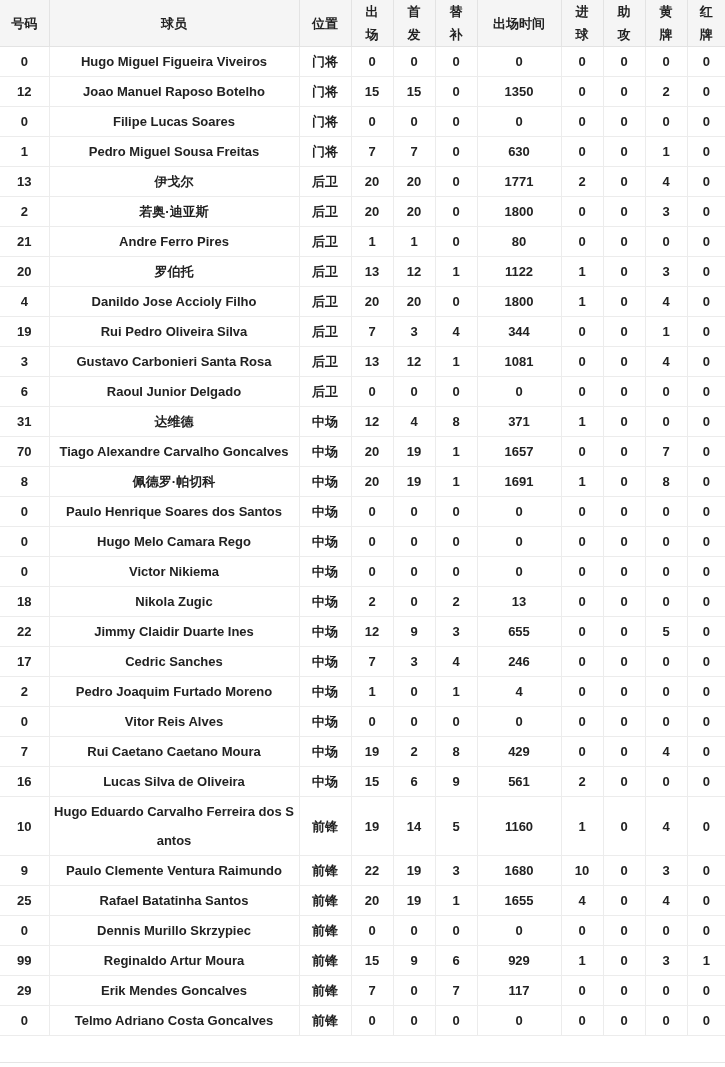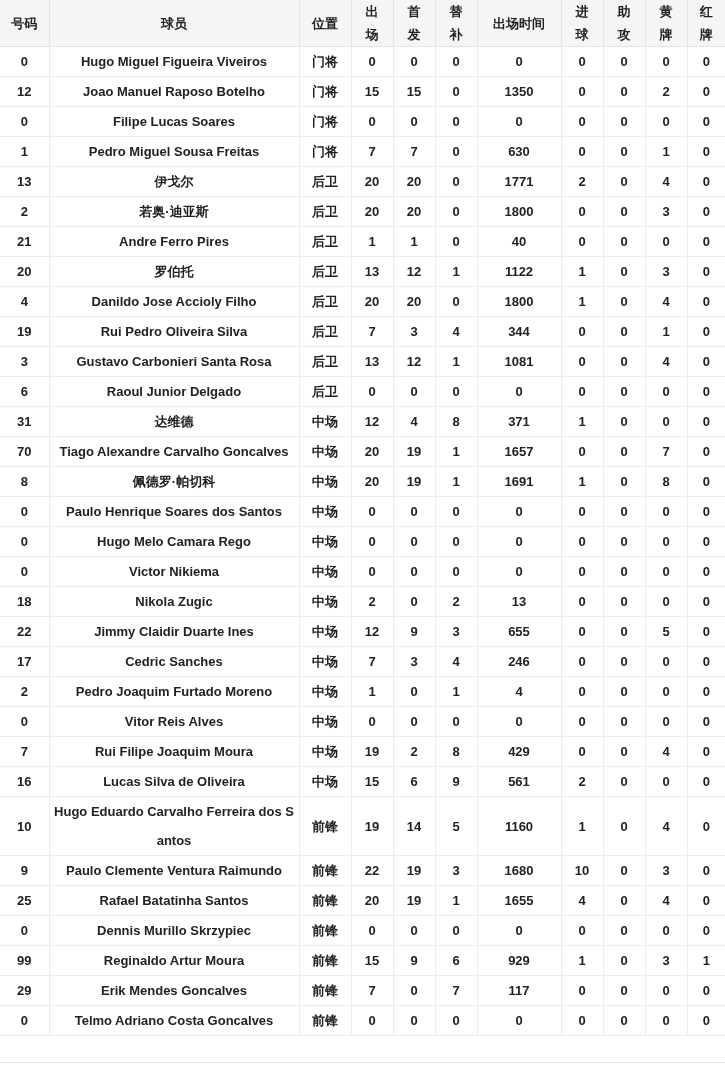--- a/index.html
+++ b/index.html
@@ -174,21 +174,21 @@
           <td>3</td>
           <td>0</td>
         </tr>
         <tr>
           <td>21</td>
           <td>Andre Ferro Pires</td>
           <td>后卫</td>
           <td>1</td>
           <td>1</td>
           <td>0</td>
-          <td>40</td>
+          <td>80</td>
           <td>0</td>
           <td>0</td>
           <td>0</td>
           <td>0</td>
         </tr>
         <tr>
           <td>20</td>
           <td>罗伯托</td>
           <td>后卫</td>
           <td>13</td>
@@ -390,21 +390,21 @@
           <td>0</td>
           <td>0</td>
           <td>0</td>
           <td>0</td>
           <td>0</td>
           <td>0</td>
           <td>0</td>
         </tr>
         <tr>
           <td>7</td>
-          <td>Rui Filipe Joaquim Moura</td>
+          <td>Rui Caetano Caetano Moura</td>
           <td>中场</td>
           <td>19</td>
           <td>2</td>
           <td>8</td>
           <td>429</td>
           <td>0</td>
           <td>0</td>
           <td>4</td>
           <td>0</td>
         </tr>

